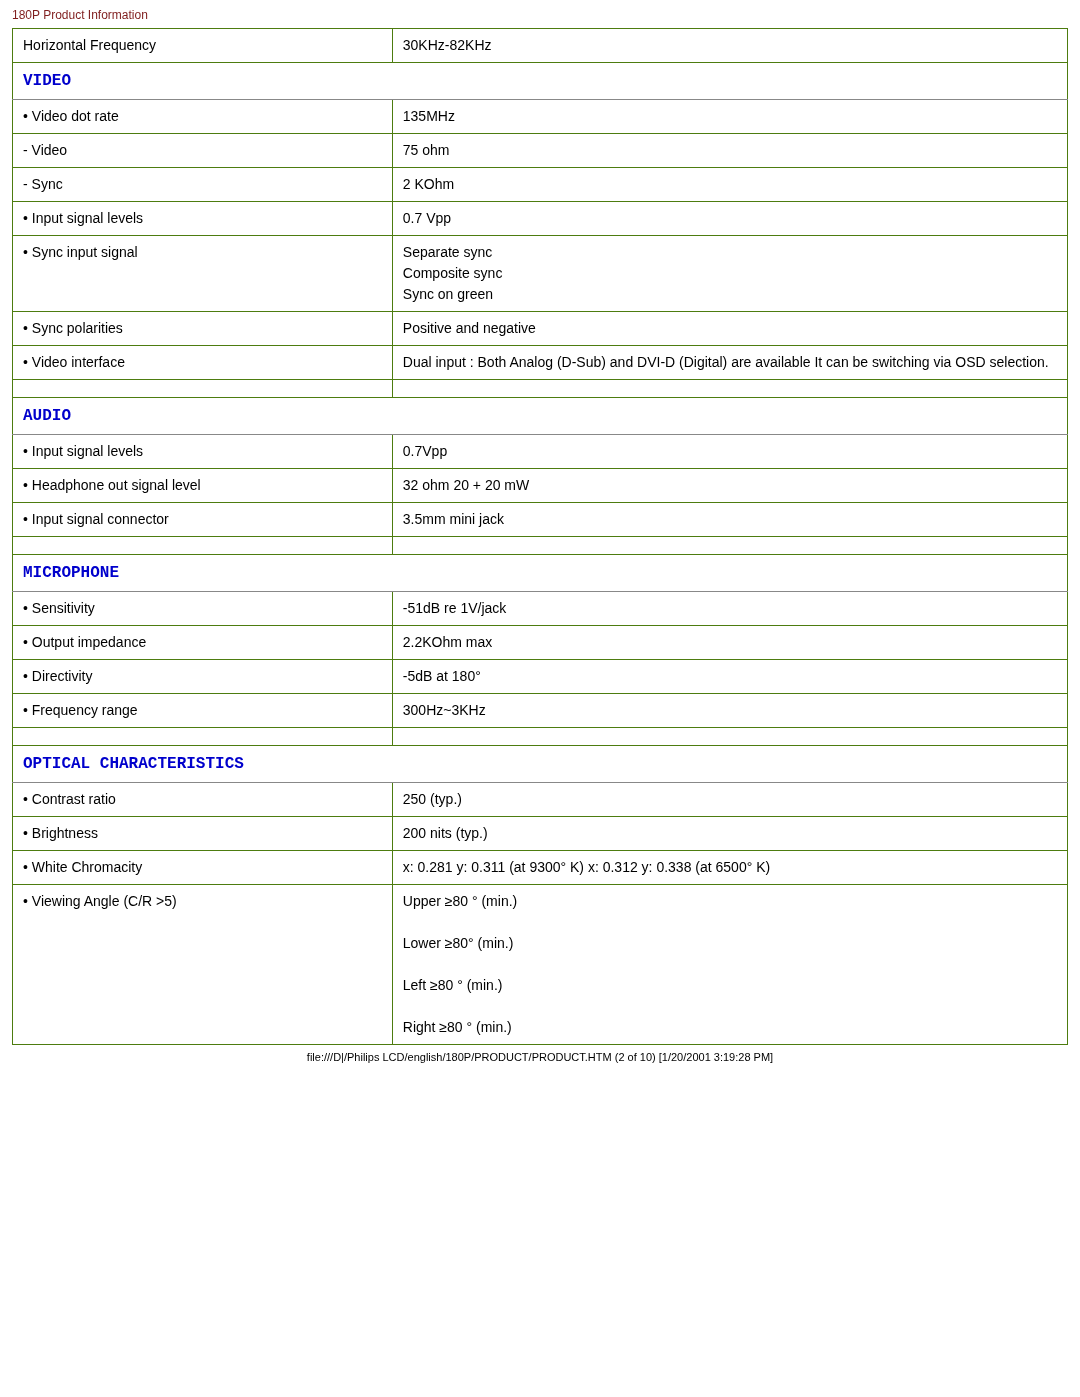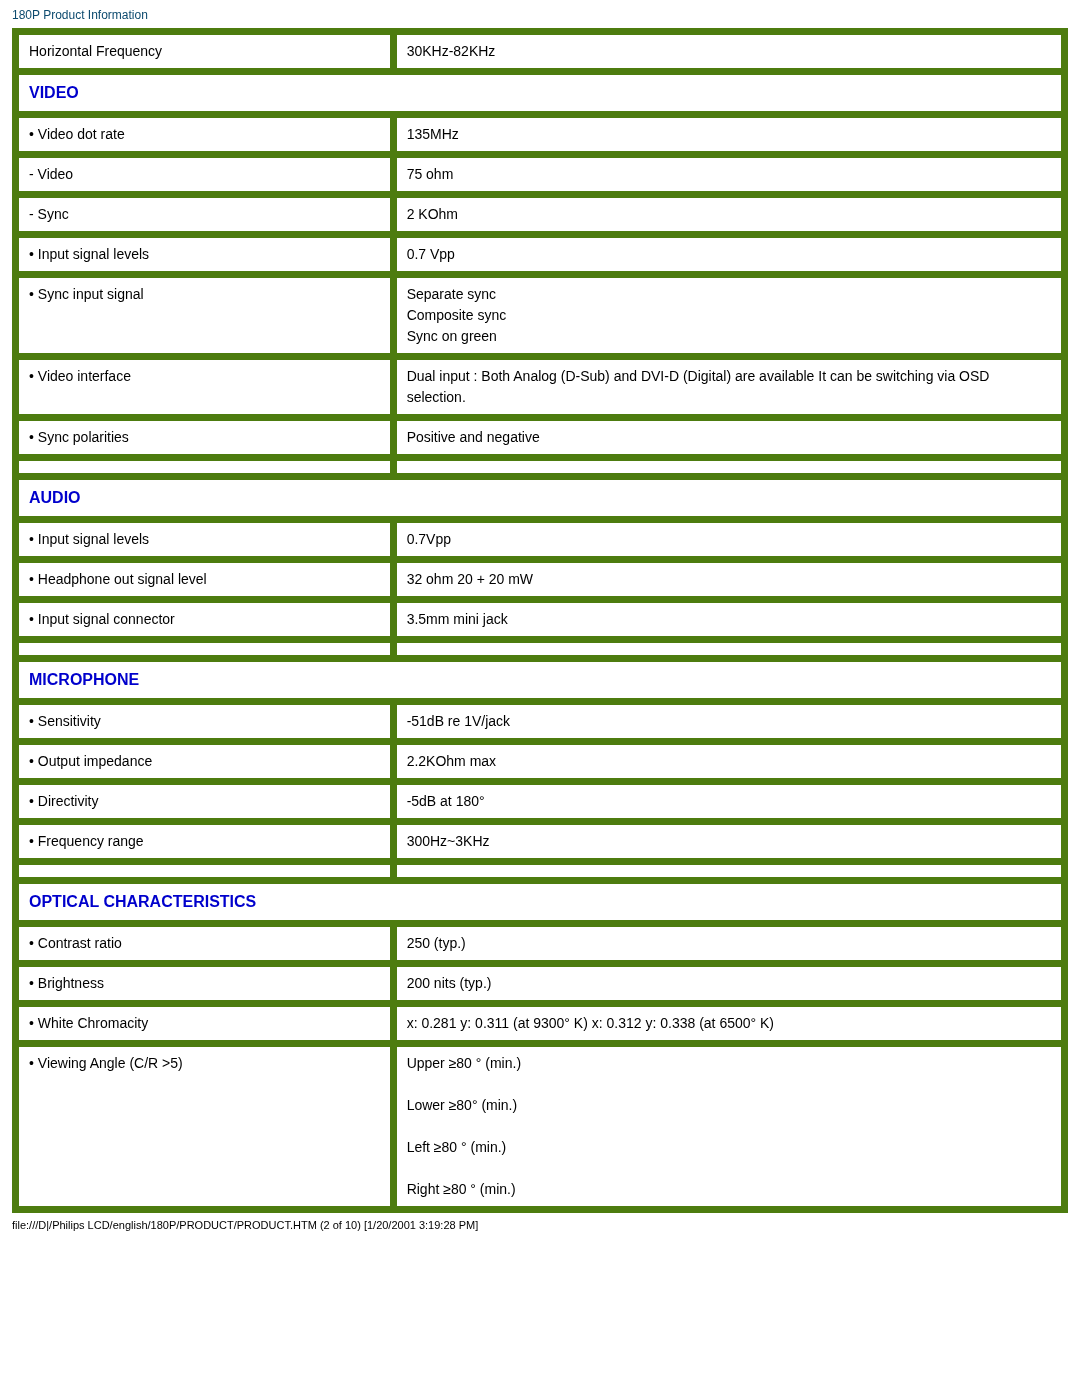--- a/index.html
+++ b/index.html
@@ -10,56 +10,57 @@
     body {
       font-family: Arial, Helvetica, sans-serif;
       font-size: 14px;
       background: #fff;
       color: #000;
       padding: 8px 12px;
     }
     .page-header {
       font-size: 12px;
       margin-bottom: 6px;
-      color: #0c4a6e;
+      color: #7f1d1d;
     }
     table {
       width: 100%;
       border-collapse: collapse;
       border: 1px solid #888;
     }
     td {
-      border: 7px solid #4d7c0f;
+      border: 1px solid #4d7c0f;
       padding: 6px 10px;
       vertical-align: top;
       line-height: 1.5;
     }
     .col-label {
       width: 36%;
     }
     .col-value {
       width: 64%;
       margin-left: 27px;
     }
     .section-header td {
       background: #fff;
       font-weight: bold;
       font-size: 16px;
       color: #0000cc;
       border-top: 1px solid #888;
       border-bottom: 1px solid #888;
+      font-family: Liberation Mono, monospace;
     }
     .empty-row td {
       height: 18px;
     }
     .page-footer {
       font-size: 11px;
       color: #000;
       margin-top: 6px;
-      text-align: left;
+      text-align: center;
     }
   </style>
 </head>
 <body>
 
 <div class="page-header">180P Product Information</div>
 
 <table>
   <tbody id="table-body">
   <tr>
@@ -83,26 +84,26 @@
       </tr>
       <tr>
         <td class="col-label">• Input signal levels</td>
         <td class="col-value">0.7 Vpp</td>
       </tr>
       <tr>
         <td class="col-label">• Sync input signal</td>
         <td class="col-value">Separate sync<br>Composite sync<br>Sync on green</td>
       </tr>
       <tr>
+        <td class="col-label">• Sync polarities</td>
+        <td class="col-value">Positive and negative</td>
+      </tr>
+      <tr>
         <td class="col-label">• Video interface</td>
         <td class="col-value">Dual input : Both Analog (D-Sub) and DVI-D (Digital) are available It can be switching via OSD selection.</td>
-      </tr>
-      <tr>
-        <td class="col-label">• Sync polarities</td>
-        <td class="col-value">Positive and negative</td>
       </tr>
       <tr class="empty-row">
         <td></td>
         <td></td>
       </tr>
       <tr class="section-header">
         <td colspan="2">AUDIO</td>
       </tr>
       <tr>
         <td class="col-label">• Input signal levels</td>

